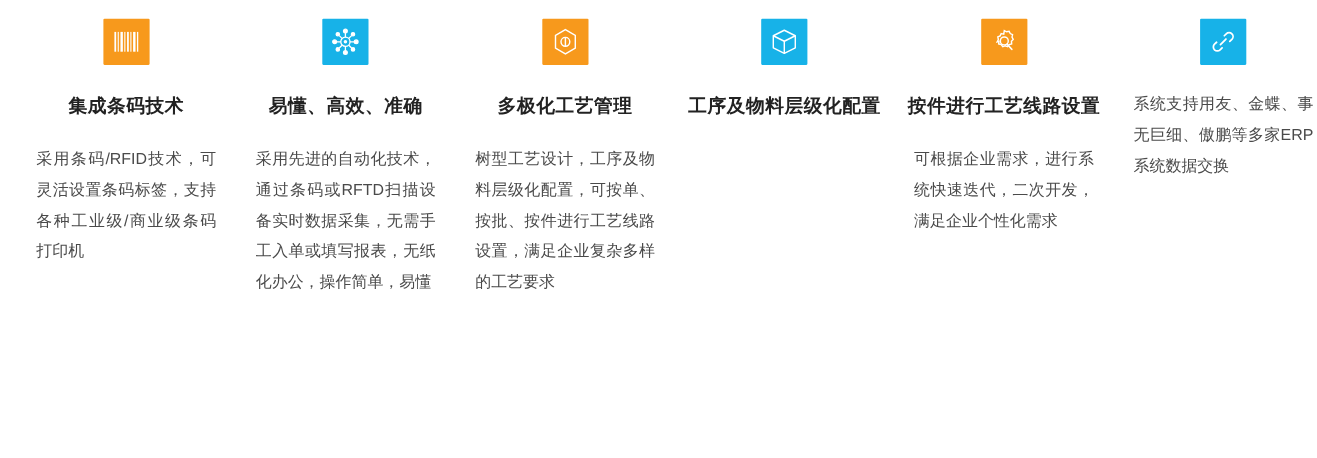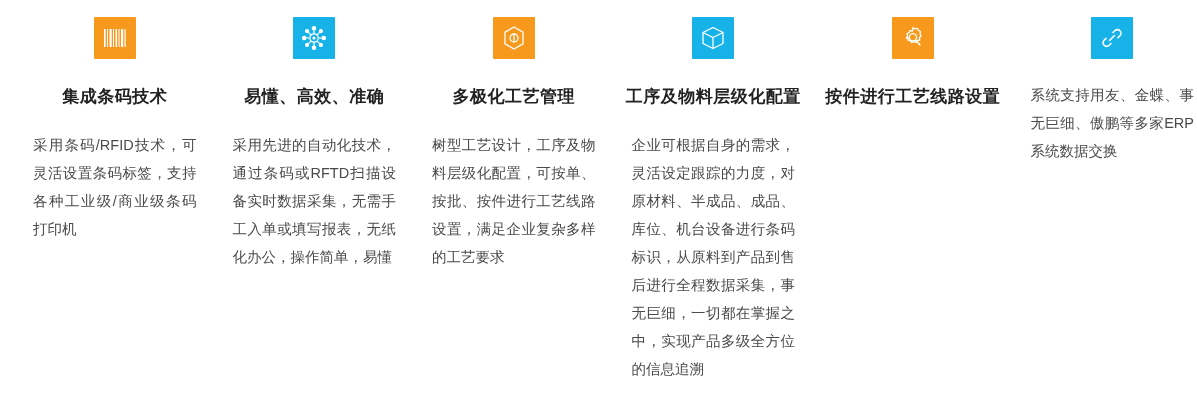--- a/index.html
+++ b/index.html
@@ -126,34 +126,34 @@
     <div class="icon-box" style="background:#17b2e8">
       <svg width="26" height="26" viewBox="0 0 26 26" aria-hidden="true">
         <g fill="none" stroke="#ffffff" stroke-width="1.3" stroke-linejoin="round">
           <path d="M13 2.5 23 7.5v11L13 23.5 3 18.5v-11z"></path>
           <path d="M3 7.5 13 12.5l10-5"></path>
           <path d="M13 12.5v11"></path>
         </g>
       </svg>
     </div>
     <div class="feature-title">工序及物料层级化配置</div>
-    <div class="feature-desc">企业可根据自身的需求，灵活设定跟踪的力度，对原材料、半成品、成品、库位、机台设备进行条码标识，从原料到产品到售后进行全程数据采集，事无巨细，一切都在掌握之中，实现产品多级全方位的信息追溯</div>
   </div>
 
   <div class="feature">
     <div class="icon-box" style="background:#f7991c">
       <svg width="26" height="26" viewBox="0 0 26 26" aria-hidden="true">
         <g fill="none" stroke="#ffffff" stroke-width="1.3">
           <path d="M13 2.8l2.1 1.1 2.3-.5 1 2.1 2.1 1-.5 2.3 1.1 2.1-1.6 1.7.2 2.3-2.3.6-1.4 1.9-2.2-.7-2.2.7-1.4-1.9-2.3-.6.2-2.3L6.5 13l1.1-2.1-.5-2.3 2.1-1 1-2.1 2.3.5z"></path>
           <circle cx="13" cy="12.2" r="3.6"></circle>
           <path d="M15.6 15.2l4.2 4.6" stroke-linecap="round" stroke-width="1.6"></path>
         </g>
       </svg>
     </div>
     <div class="feature-title">按件进行工艺线路设置</div>
+    <div class="feature-desc">可根据企业需求，进行系统快速迭代，二次开发，满足企业个性化需求</div>
   </div>
 
   <div class="feature">
     <div class="icon-box" style="background:#17b2e8">
       <svg width="26" height="26" viewBox="0 0 26 26" aria-hidden="true">
         <g fill="none" stroke="#ffffff" stroke-width="1.6" stroke-linecap="round">
           <path d="M10.5 15.5 15.5 10.5"></path>
           <path d="M14 7.5l1.8-1.8a3.6 3.6 0 0 1 5.1 5.1L19 12.6"></path>
           <path d="M12 18.5l-1.8 1.8a3.6 3.6 0 0 1-5.1-5.1L7 13.4"></path>
         </g>

